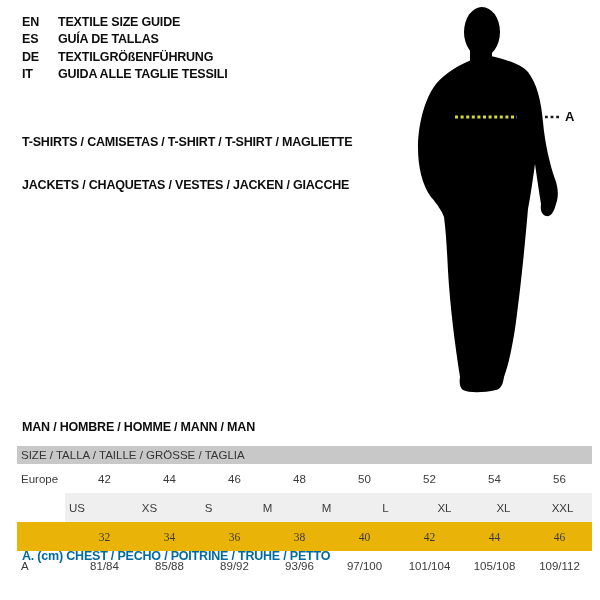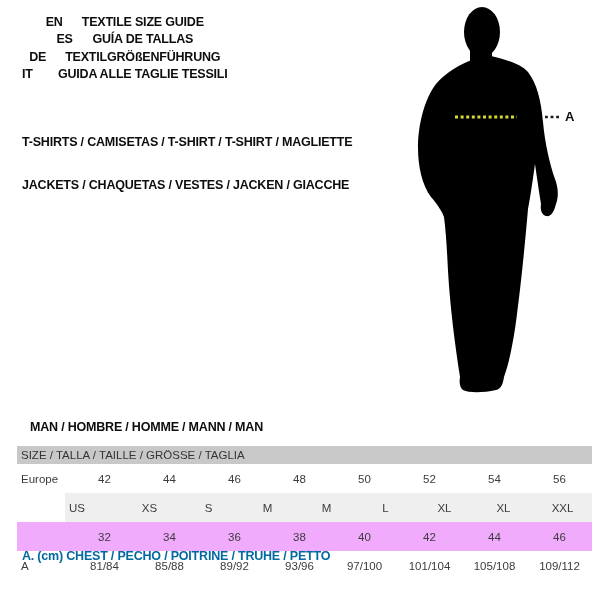--- a/index.html
+++ b/index.html
@@ -2,31 +2,31 @@
 <html><head>
 <meta charset="utf-8">
 <style>
   html,body{margin:0;padding:0;background:#ffffff;}
   .stage{
     position:relative;width:600px;height:600px;background:#ffffff;overflow:hidden;
     font-family:"Liberation Sans",sans-serif;color:#111;
   }
   
   .lang-block{position:absolute;left:22px;top:13px;}
-  .lang-row{display:flex;height:17.5px;align-items:center;justify-content:center;}
+  .lang-row{display:flex;height:17.5px;align-items:center;}
   .lang-code{width:36px;font-size:12.5px;font-weight:700;letter-spacing:-0.2px;color:#0d0d0d;}
   .lang-label{font-size:12.5px;font-weight:700;letter-spacing:-0.2px;color:#0d0d0d;white-space:nowrap;}
   
   .garment-block{position:absolute;left:22px;top:109px;}
   .garment-line{font-size:12.5px;font-weight:700;letter-spacing:-0.2px;color:#0d0d0d;line-height:19px;white-space:nowrap;margin-top:24px;}
   
   .figure-wrap{position:absolute;left:405px;top:0;width:195px;height:400px;}
   .measure-a{position:absolute;left:565px;top:109px;font-size:13px;font-weight:700;color:#0d0d0d;}
   
-  .section-title{position:absolute;left:30px;top:420px;font-size:12.5px;font-weight:700;letter-spacing:-0.2px;color:#0d0d0d;white-space:nowrap;}
+  .section-title{position:absolute;left:22px;top:420px;font-size:12.5px;font-weight:700;letter-spacing:-0.2px;color:#0d0d0d;white-space:nowrap;}
   
   .size-table{position:absolute;left:17px;top:446px;width:575px;font-size:11.5px;color:#3b3b3b;}
   .thead{background:#c8c8c8;height:18px;line-height:18px;padding-left:4px;color:#343434;white-space:nowrap;}
   .trow{display:grid;grid-template-columns:55px repeat(8,1fr);height:29px;align-items:center;}
   .trow.shaded{background:#efefef;}
   .tlabel{padding-left:4px;text-align:left;white-space:nowrap;}
   .tcell{text-align:center;white-space:nowrap;}
   
   .footnote{position:absolute;left:22px;top:549px;font-size:12.5px;font-weight:700;letter-spacing:-0.2px;color:#0369a1;white-space:nowrap;}
 </style>
@@ -111,21 +111,21 @@
           <span class="tlabel">US</span>
           <span class="tcell">XS</span>
           <span class="tcell">S</span>
           <span class="tcell">M</span>
           <span class="tcell">M</span>
           <span class="tcell">L</span>
           <span class="tcell">XL</span>
           <span class="tcell">XL</span>
           <span class="tcell">XXL</span>
         </div>
-        <div class="trow shaded" style="background: #f0abfc;">
+        <div class="trow shaded" style="background: #eab308; font-family: Liberation Serif, serif;">
           <span class="tlabel"></span>
           <span class="tcell">32</span>
           <span class="tcell">34</span>
           <span class="tcell">36</span>
           <span class="tcell">38</span>
           <span class="tcell">40</span>
           <span class="tcell">42</span>
           <span class="tcell">44</span>
           <span class="tcell">46</span>
         </div>

